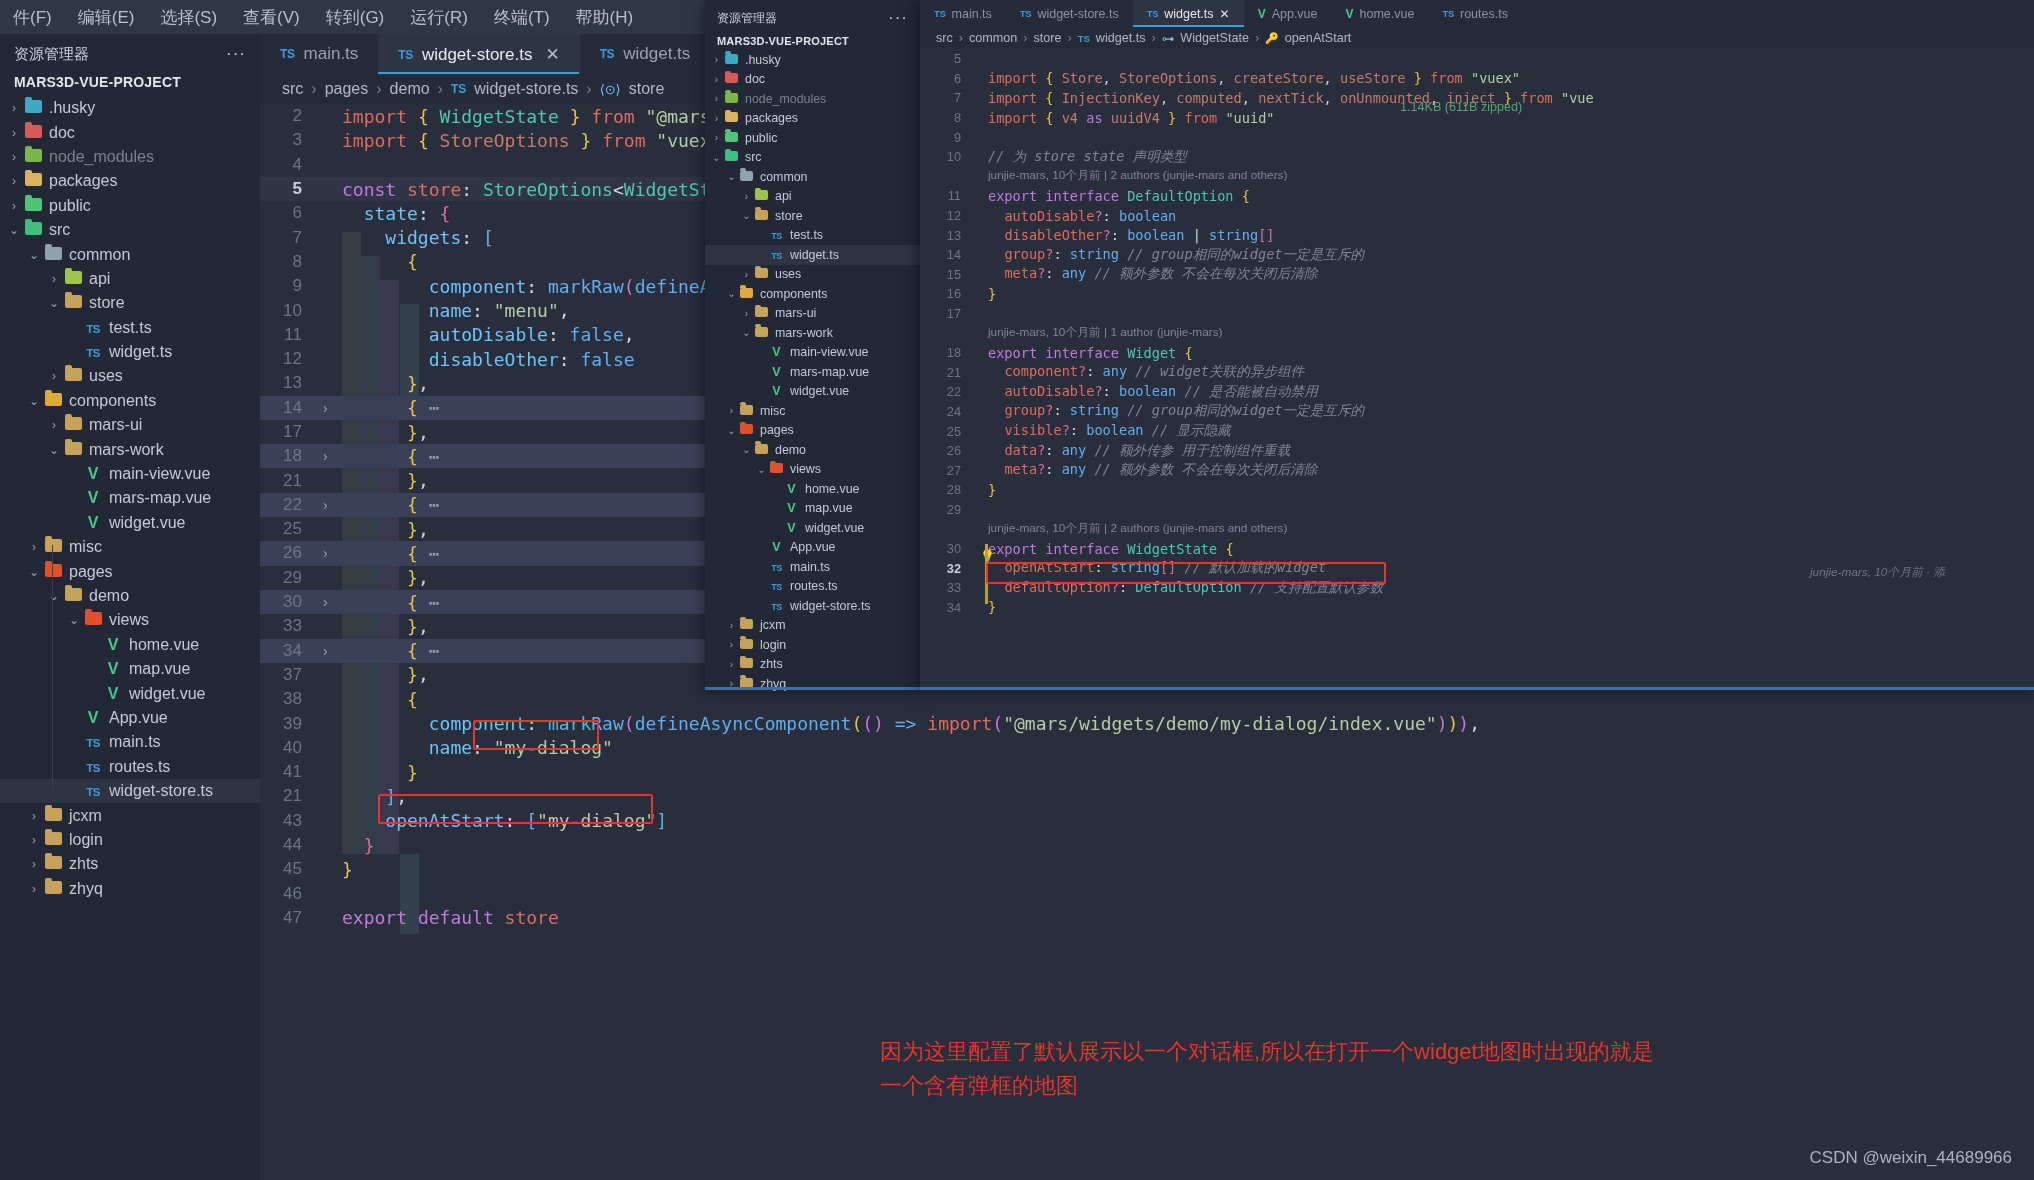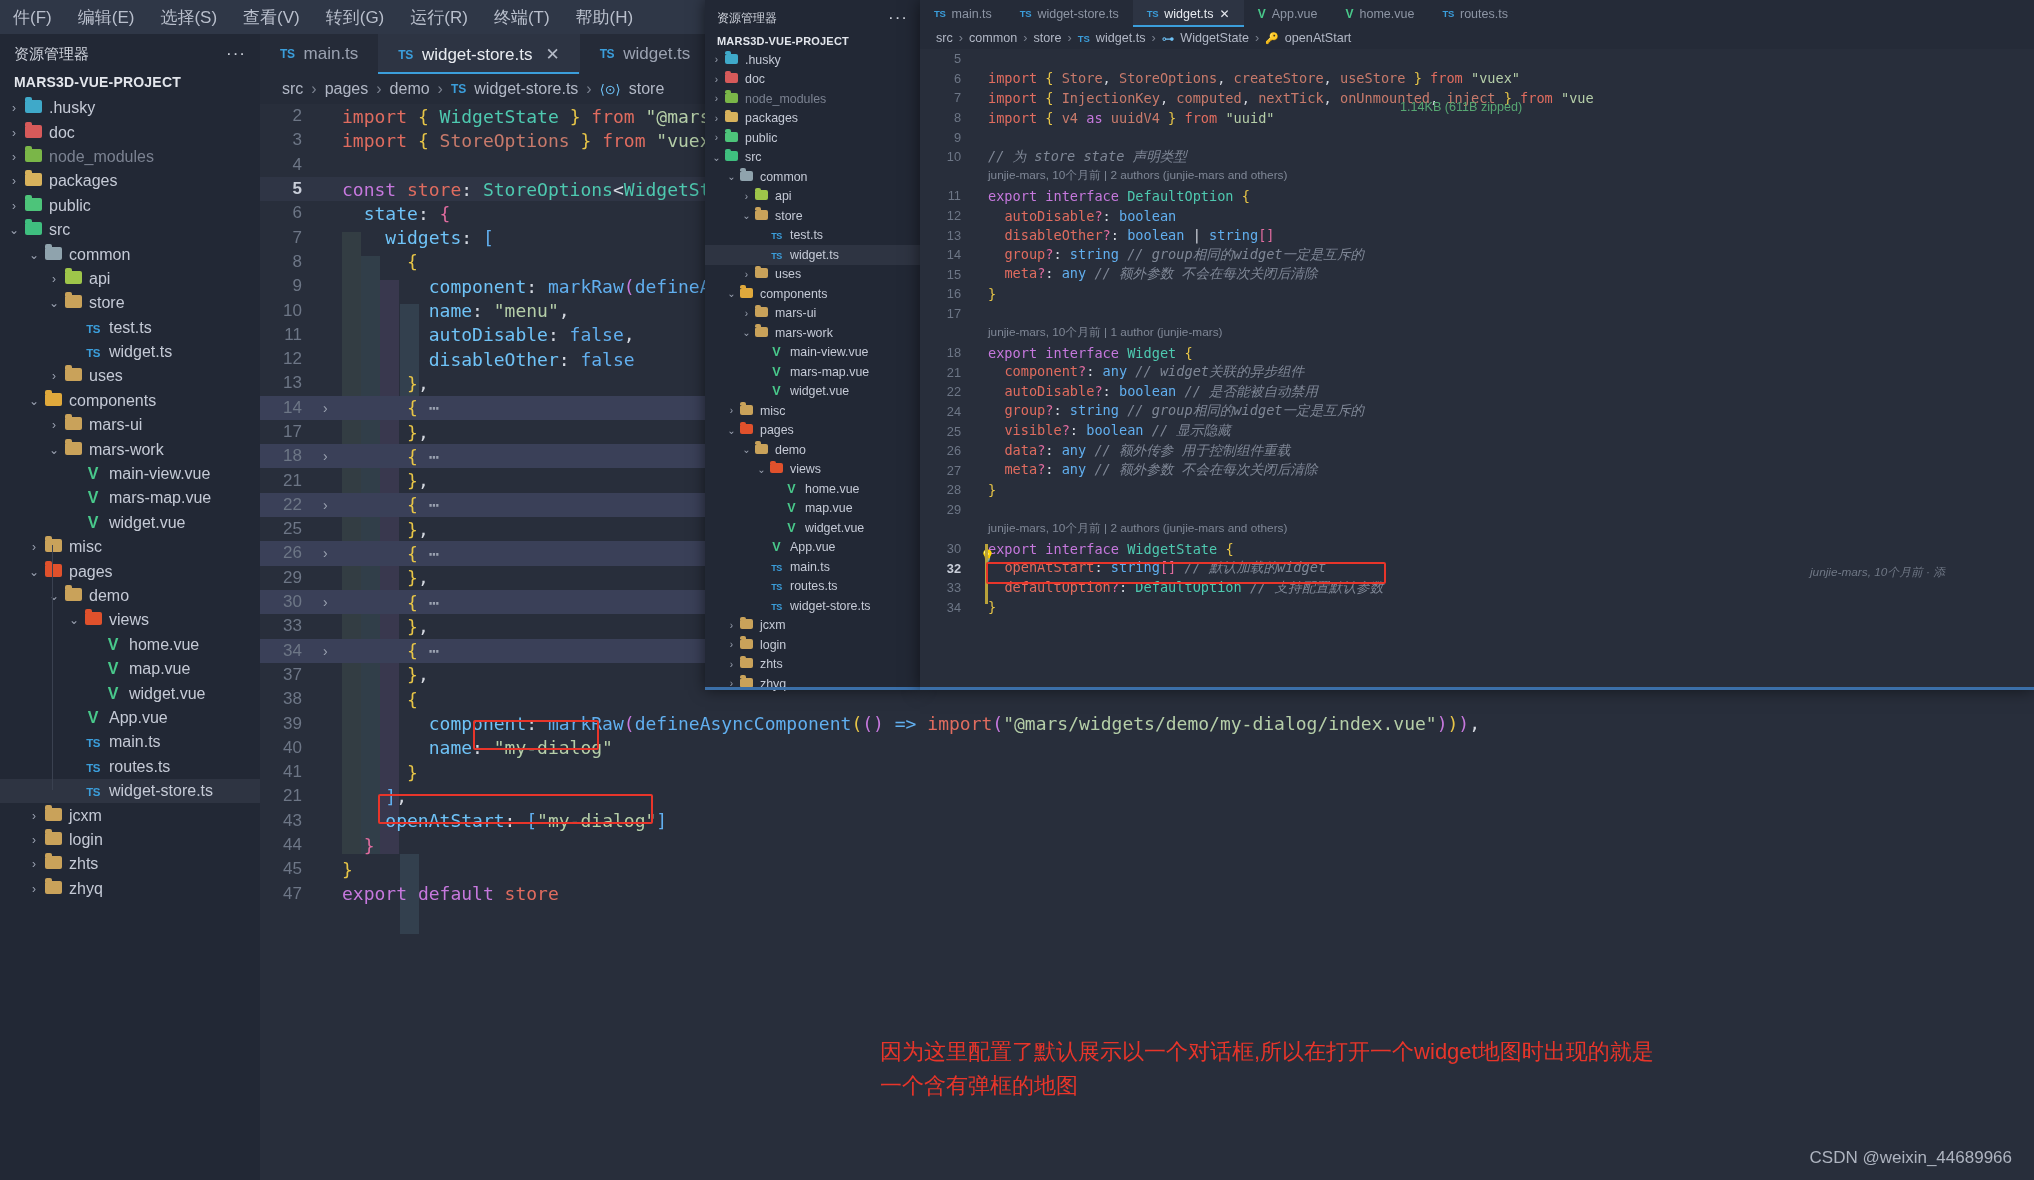--- a/index.html
+++ b/index.html
@@ -376,20 +376,21 @@
         <div class="codeline" style="background: rgb(58, 64, 88);"><div class="ln">34</div><span class="foldArrow">›</span><div class="codetxt mono">      <span class="yel">{</span> <span class="gry">⋯</span></div></div>
         <div class="codeline"><div class="ln">37</div><div class="codetxt mono">      <span class="yel">}</span><span class="wht">,</span></div></div>
         <div class="codeline"><div class="ln">38</div><div class="codetxt mono">      <span class="yel">{</span></div></div>
         <div class="codeline"><div class="ln">39</div><div class="codetxt mono">        <span class="prop">component</span><span class="wht">:</span> <span class="fn">markRaw</span><span class="pur">(</span><span class="fn">defineAsyncComponent</span><span class="yel">(</span><span class="pur">()</span> <span class="fn">=&gt;</span> <span class="kw2">import</span><span class="pur">(</span><span class="str">"@mars/widgets/demo/my-dialog/index.vue"</span><span class="pur">)</span><span class="yel">)</span><span class="pur">)</span><span class="wht">,</span></div></div>
         <div class="codeline"><div class="ln">40</div><div class="codetxt mono">        <span class="prop">name</span><span class="wht">:</span> <span class="str">"my-dialog"</span></div></div>
         <div class="codeline"><div class="ln">41</div><div class="codetxt mono">      <span class="yel">}</span></div></div>
         <div class="codeline"><div class="ln">21</div><div class="codetxt mono">    <span class="fn">]</span><span class="wht">,</span></div></div>
         <div class="codeline"><div class="ln">43</div><div class="codetxt mono">    <span class="prop">openAtStart</span><span class="wht">:</span> <span class="fn">[</span><span class="str">"my-dialog"</span><span class="fn">]</span></div></div>
         <div class="codeline"><div class="ln">44</div><div class="codetxt mono">  <span class="pnk">}</span></div></div>
         <div class="codeline"><div class="ln">45</div><div class="codetxt mono"><span class="yel">}</span></div></div>
+        <div class="codeline"><div class="ln">46</div><div class="codetxt mono"></div></div>
         <div class="codeline"><div class="ln">47</div><div class="codetxt mono"><span class="kw">export</span> <span class="kw">default</span> <span class="kw2">store</span></div></div>
       </div>
   </div>
 
   <div class="redbox" style="left:473px; top:720px; width:126px; height:30px;"></div>
   <div class="redbox" style="left:378px; top:794px; width:275px; height:30px;"></div>
 
   <div id="annot"><span>因为这里配置了默认展示以一个对话框,所以在打开一个widget地图时出现的就是</span>
 <span>一个含有弹框的地图</span></div>
 

